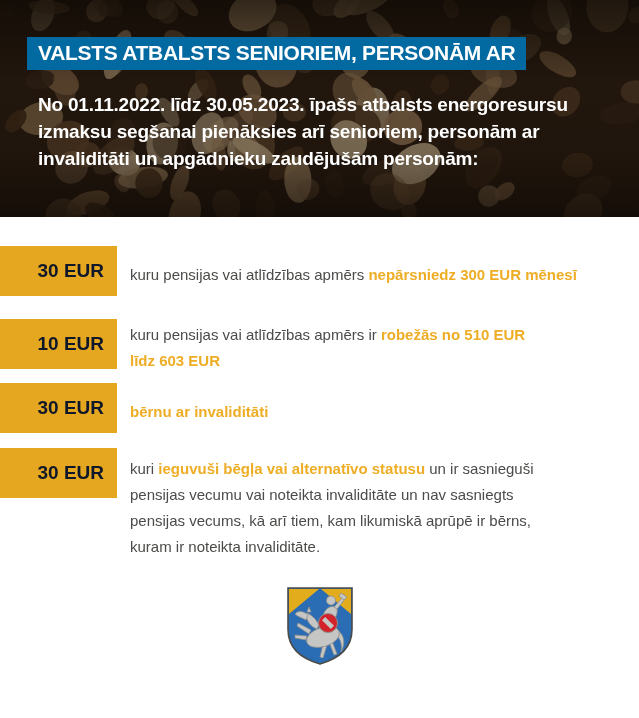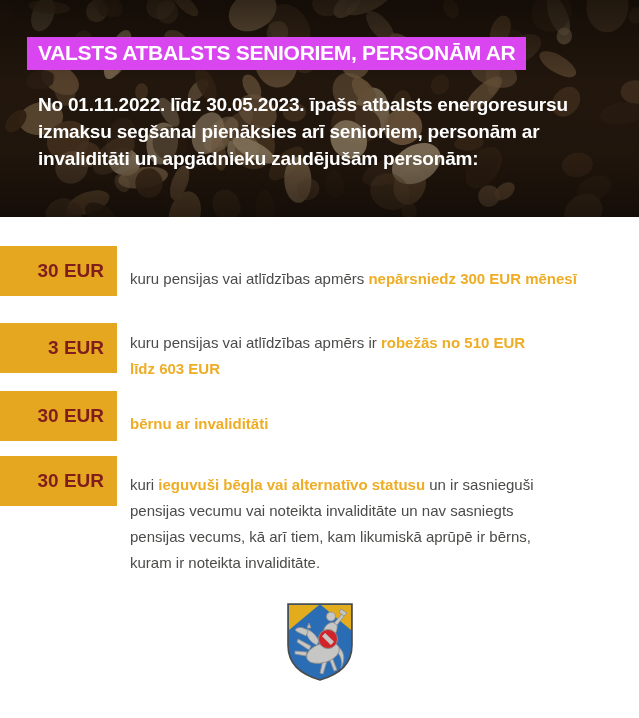--- a/index.html
+++ b/index.html
@@ -16,41 +16,41 @@
   .hero-overlay{
     position:absolute;left:0;top:0;right:0;bottom:0;
     background:linear-gradient(180deg,
       rgba(14,9,4,0.80) 0%,
       rgba(26,16,8,0.50) 38%,
       rgba(22,13,6,0.48) 70%,
       rgba(12,7,3,0.72) 100%);
   }
   .hero-content{position:relative;padding:37px 0 0 27px;}
   .title{margin:0;font-size:21px;line-height:26px;letter-spacing:-0.3px;color:#ffffff;font-weight:bold;}
-  .title-line{display:table;background:#d946ef;padding:3px 11px 4px 11px;white-space:nowrap;}
+  .title-line{display:table;background:#0369a1;padding:3px 11px 4px 11px;white-space:nowrap;}
   .intro{
     margin:21px 0 15px 11px;
     color:#ffffff;font-weight:bold;
     font-size:19px;line-height:27px;letter-spacing:-0.2px;
     white-space:pre-line;
   }
   
   .rows{padding-top:29px;}
   .row{display:flex;align-items:center;margin-bottom:9px;}
   .row.first{margin-bottom:18px;}
   .row.align-top{align-items:flex-start;padding-top:6px;}
   .badge{
     flex:0 0 117px;height:50px;box-sizing:border-box;
-    background:#E5A71F;color:#7f1d1d;
+    background:#E5A71F;color:#0f172a;
     font-weight:bold;font-size:19px;
     display:flex;align-items:center;justify-content:flex-end;
     padding-right:13px;
   }
   .desc{
-    margin:16px 0 0 13px;width:496px;
+    margin:8px 0 0 13px;width:496px;
     font-size:15px;line-height:26px;color:#4B4B49;
     white-space:pre-line;
   }
   .hl{color:#EEAD24;font-weight:bold;}
   
   .footer{display:flex;justify-content:center;margin-top:25px;}
 </style>
 </head>
 <body>
 
@@ -183,21 +183,21 @@
 
   <main class="rows">
 
     <div class="row first">
       <div class="badge">30 EUR</div>
       <p class="desc"><span>kuru pensijas vai atlīdzības apmērs </span><span class="hl">nepārsniedz 300 EUR mēnesī</span><span></span></p>
     </div>
 
 
     <div class="row">
-      <div class="badge">3 EUR</div>
+      <div class="badge">10 EUR</div>
       <p class="desc"><span>kuru pensijas vai atlīdzības apmērs ir </span><span class="hl">robežās no 510 EUR
 līdz 603 EUR</span><span></span></p>
     </div>
 
     <div class="row">
       <div class="badge">30 EUR</div>
       <p class="desc"><span class="hl">bērnu ar invaliditāti</span><span></span></p>
     </div>
 
     <div class="row align-top">

